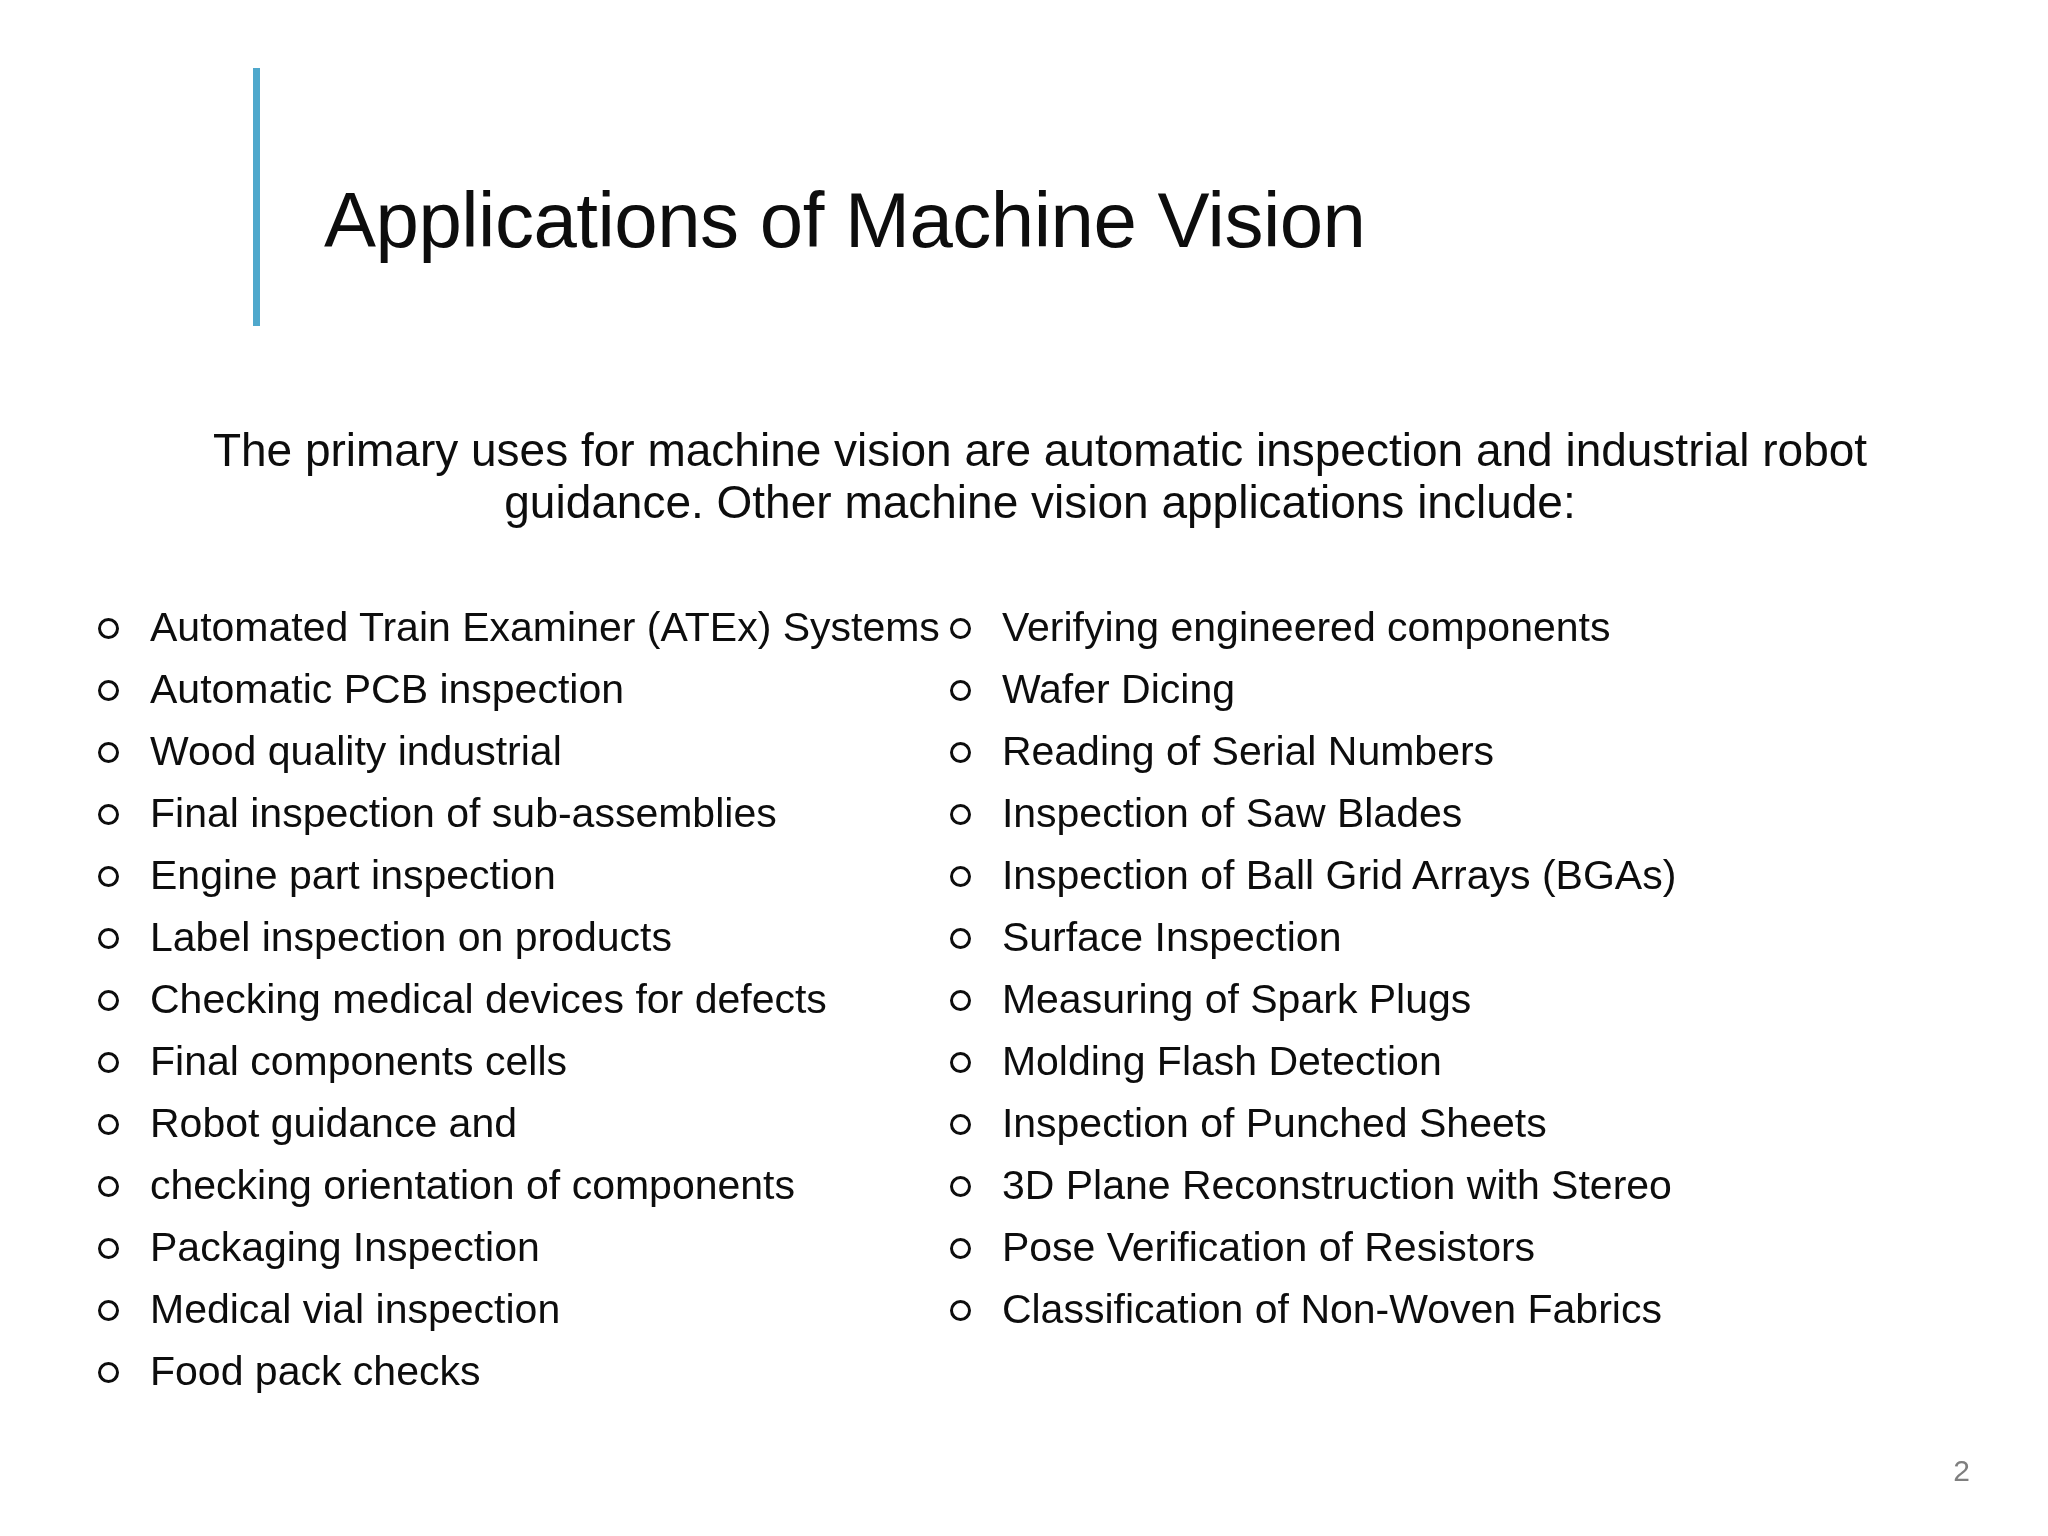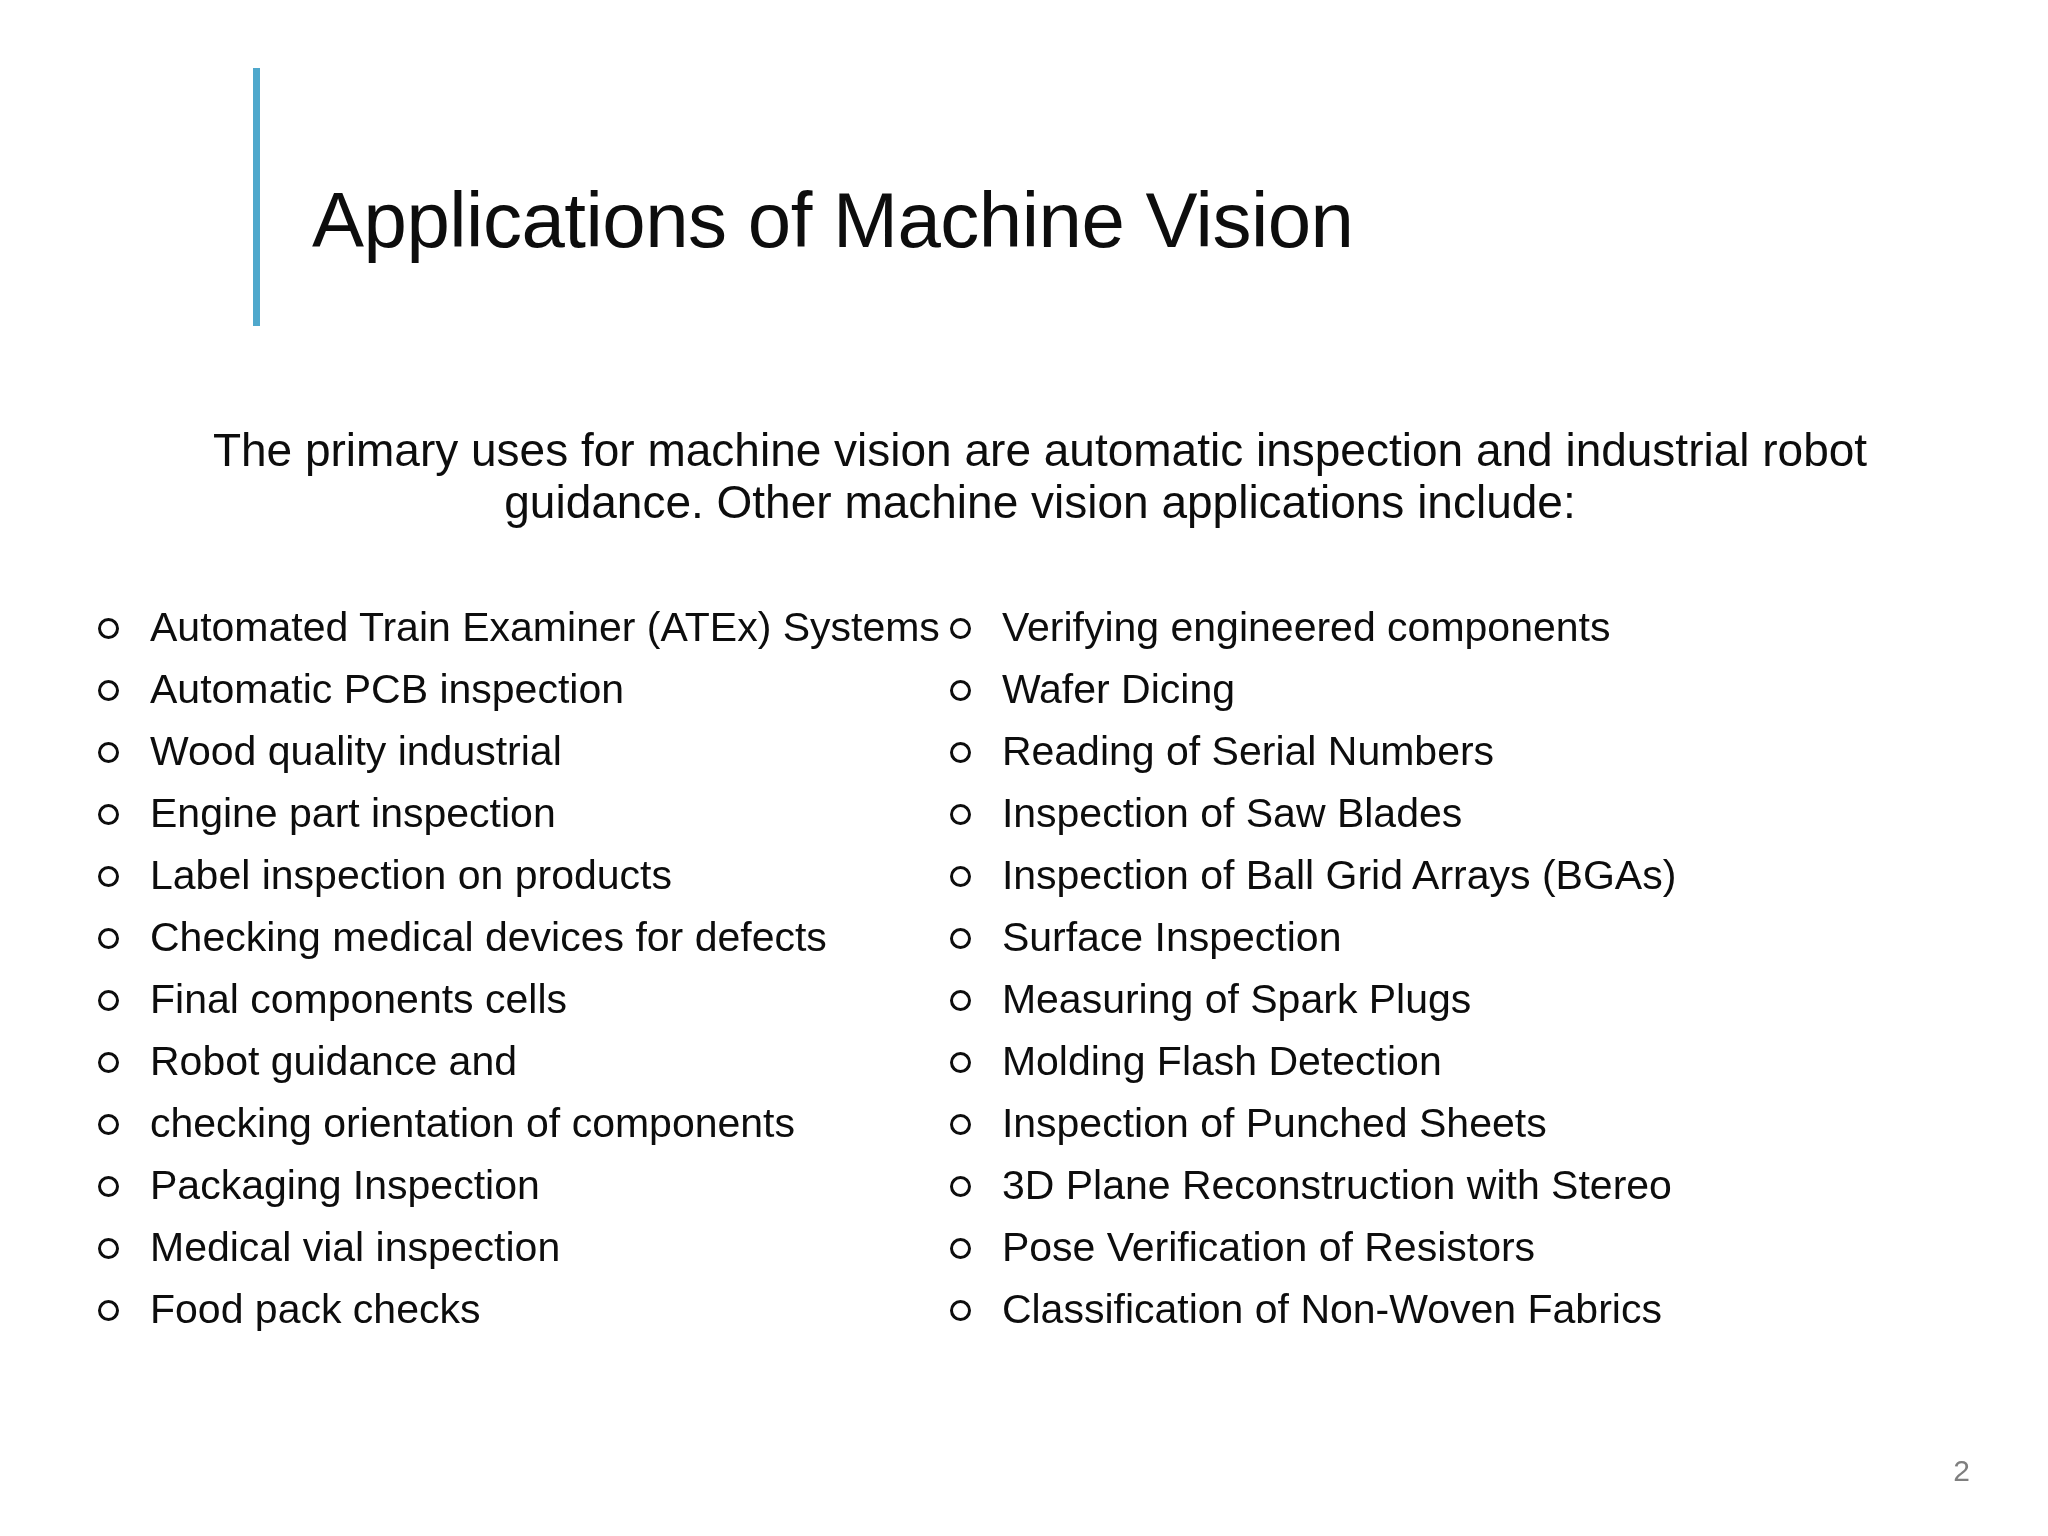--- a/index.html
+++ b/index.html
@@ -28,21 +28,21 @@
   .title-accent-bar {
     position: absolute;
     left: 253px;
     top: 68px;
     width: 7px;
     height: 258px;
     background: #4FA8CC;
   }
   .slide-title {
     position: absolute;
-    left: 312px;
+    left: 324px;
     top: 128px;
     font-size: 78px;
     font-weight: 400;
     line-height: 1.05;
     letter-spacing: -0.5px;
     color: #0d0d0d;
     white-space: nowrap;
   }
 
   
@@ -141,20 +141,24 @@
           <li class="bullet-item">
             <span class="bullet-marker"><span class="ring"></span></span>
             <span class="bullet-text">Automatic PCB inspection</span>
           </li>
           <li class="bullet-item">
             <span class="bullet-marker"><span class="ring"></span></span>
             <span class="bullet-text">Wood quality industrial</span>
           </li>
           <li class="bullet-item">
             <span class="bullet-marker"><span class="ring"></span></span>
+            <span class="bullet-text">Final inspection of sub-assemblies</span>
+          </li>
+          <li class="bullet-item">
+            <span class="bullet-marker"><span class="ring"></span></span>
             <span class="bullet-text">Engine part inspection</span>
           </li>
           <li class="bullet-item">
             <span class="bullet-marker"><span class="ring"></span></span>
             <span class="bullet-text">Label inspection on products</span>
           </li>
           <li class="bullet-item">
             <span class="bullet-marker"><span class="ring"></span></span>
             <span class="bullet-text">Checking medical devices for defects</span>
           </li>

